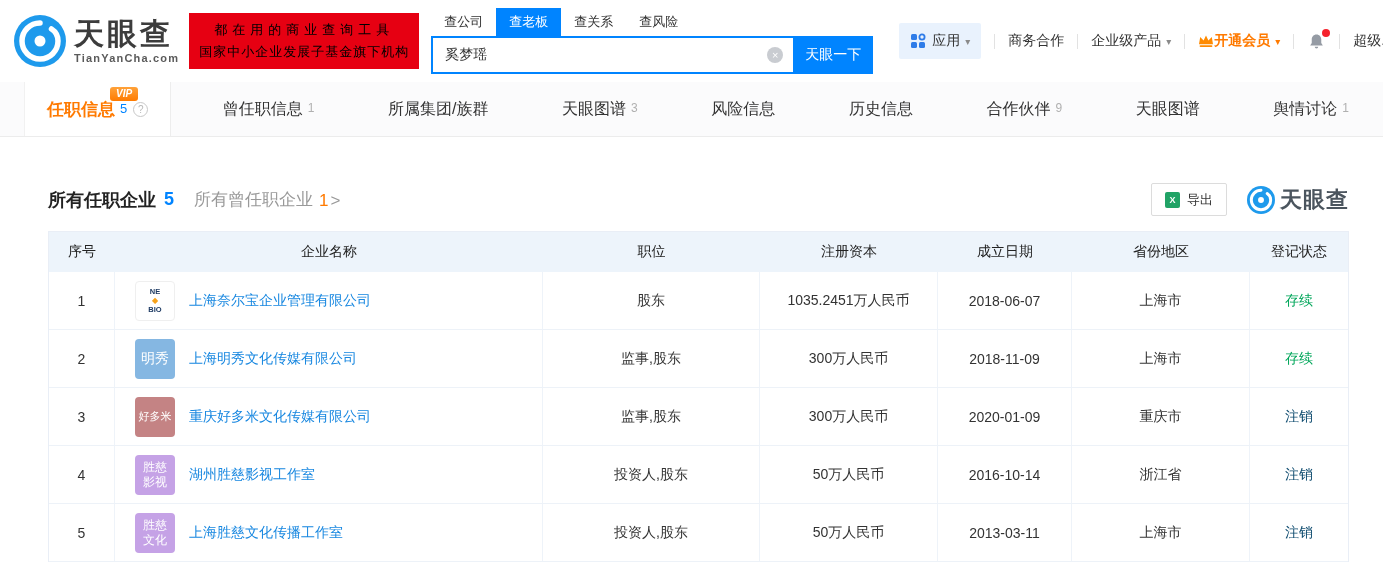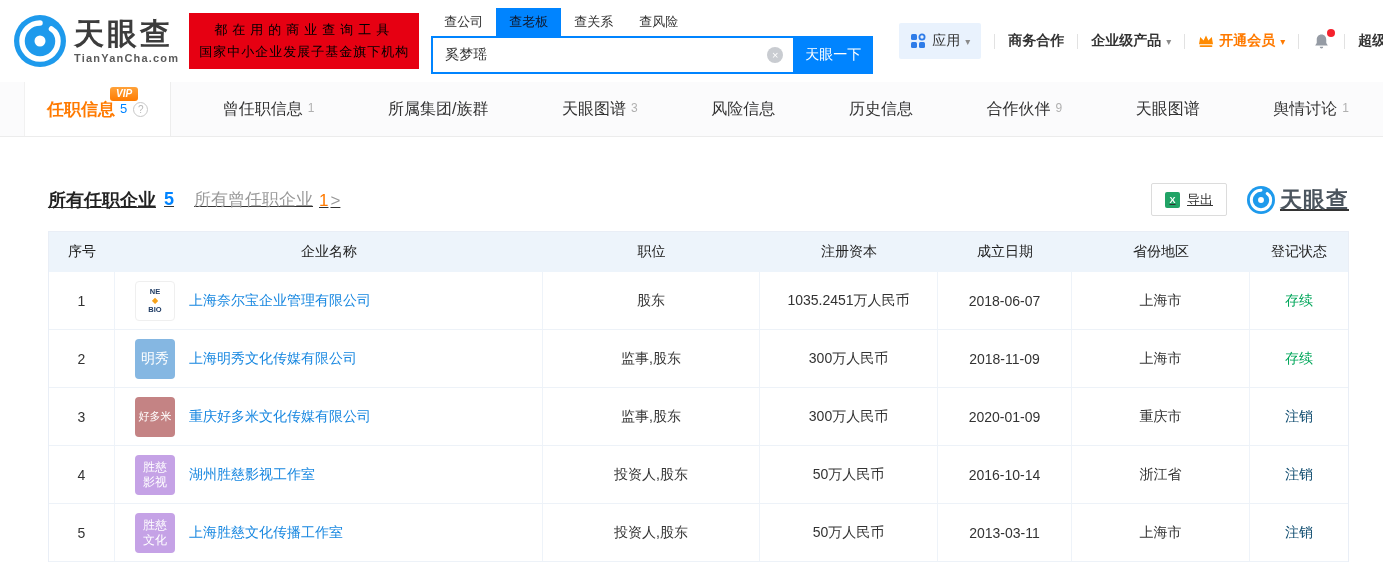--- a/index.html
+++ b/index.html
@@ -14,49 +14,49 @@
   .logo-icon { width: 52px; height: 52px; }
   .logo-text { margin-left: 8px; }
   .logo-cn { font-size: 30px; font-weight: bold; color: #3c3c3c; letter-spacing: 3px; line-height: 1; }
   .logo-en { font-size: 11px; font-weight: bold; color: #5a5a5a; letter-spacing: 1.2px; margin-top: 3px; }
   .promo { background: #e60012; color: #000000; margin-left: 10px; padding: 8px 10px; text-align: center; flex-shrink: 0; }
   .promo-l1 { font-size: 13px; letter-spacing: 5px; }
   .promo-l2 { font-size: 13px; letter-spacing: 1px; margin-top: 4px; }
   .search { margin-left: 12px; flex-shrink: 0; }
   .stabs { display: flex; }
   .stab { font-size: 13px; color: #333; padding: 5px 13px; cursor: pointer; }
-  .stab.active { background: #0084ff; color: #0f172a; }
+  .stab.active { background: #0084ff; color: #ffffff; }
   .sbox { display: flex; height: 38px; }
   .sinput-wrap { width: 362px; border: 2px solid #0084ff; border-right: none; display: flex; align-items: center; padding: 0 10px; background: #fff; }
   .search-input { border: none; outline: none; flex: 1; font-size: 14px; color: #333; font-family: inherit; background: transparent; }
   .clear { width: 16px; height: 16px; border-radius: 50%; background: #c9ccd1; color: #fff; font-size: 11px; line-height: 1; display: flex; align-items: center; justify-content: center; cursor: pointer; flex-shrink: 0; }
   .sbtn { width: 80px; background: #0084ff; color: #fff; font-size: 14px; display: flex; align-items: center; justify-content: center; cursor: pointer; }
   .rightbar { margin-left: 26px; display: flex; align-items: center; font-size: 14px; color: #333; flex-shrink: 0; }
   .app-pill { background: #e9f2fd; padding: 9px 11px; display: flex; align-items: center; border-radius: 2px; cursor: pointer; }
   .app-pill .lbl { margin-left: 6px; }
   .vdiv { width: 1px; height: 15px; background: #e2e2e2; margin: 0 13px; }
   .caret { font-size: 10px; color: #8a8a8a; margin-left: 5px; }
   .vip-link { color: #ff7a00; font-weight: bold; display: flex; align-items: center; cursor: pointer; }
-  .vip-link .lbl { margin-left: 5px; }
+  .vip-link .lbl { }
   .vip-link .caret { color: #ff7a00; }
   .bell { position: relative; display: flex; align-items: center; cursor: pointer; }
   .red-dot { position: absolute; top: -3px; right: -4px; width: 8px; height: 8px; background: #f5222d; border-radius: 50%; }
-  .plain-link { cursor: pointer; display: flex; align-items: center; font-weight: bold; }
+  .plain-link { cursor: pointer; display: flex; align-items: center; }
   
   .nav { height: 55px; background: #fbfbfc; border-bottom: 1px solid #ececec; display: flex; align-items: stretch; justify-content: space-between; padding: 0 12px 0 24px; }
   .ntab { display: flex; align-items: center; padding: 0 22px; font-size: 16px; color: #333; position: relative; cursor: pointer; }
   .ntab .cnt { font-size: 12px; color: #b0b0b0; margin-left: 5px; position: relative; top: -1px; }
   .ntab.active { background: #fff; border-left: 1px solid #f1f1f1; border-right: 1px solid #ededed; }
   .ntab.active .lbl { color: #ff7a00; font-weight: bold; font-size: 17px; }
   .ntab.active .cnt { color: #0084ff; font-size: 13px; }
   .vip-badge { position: absolute; top: 5px; right: 32px; background: linear-gradient(180deg,#ffa23a,#ff7b00); color: #fff; font-style: italic; font-weight: bold; font-size: 10px; padding: 1px 6px 2px; border-radius: 3px; }
   .help { width: 15px; height: 15px; border: 1px solid #c8c8c8; border-radius: 50%; color: #b8b8b8; font-size: 10px; display: flex; align-items: center; justify-content: center; margin-left: 6px; cursor: pointer; }
   
   .content { padding: 46px 34px 0 48px; }
-  .sec-head { display: flex; align-items: center; margin-bottom: 15px; text-decoration: underline; }
+  .sec-head { display: flex; align-items: center; margin-bottom: 15px; }
   .sec-title { font-size: 18px; font-weight: bold; color: #222; }
   .sec-count { color: #0084ff; font-size: 18px; font-weight: bold; margin-left: 8px; }
   .sec-link { margin-left: 20px; color: #999; font-size: 17px; cursor: pointer; display: flex; align-items: flex-end; }
   .sec-link-count { color: #ff7a00; margin-left: 6px; }
   .sec-arrow { color: #999; margin-left: 2px; }
   .sec-right { margin-left: auto; display: flex; align-items: center; }
   .export-btn { border: 1px solid #dcdcdc; background: #fff; height: 33px; padding: 0 13px; display: flex; align-items: center; font-size: 13px; color: #333; border-radius: 2px; cursor: pointer; }
   .xls { width: 15px; height: 16px; background: #21a366; color: #fff; font-size: 9px; font-weight: bold; display: flex; align-items: center; justify-content: center; border-radius: 2px; margin-right: 7px; }
   .wmark { display: flex; align-items: center; margin-left: 20px; }
   .wmark-icon { width: 28px; height: 28px; }

